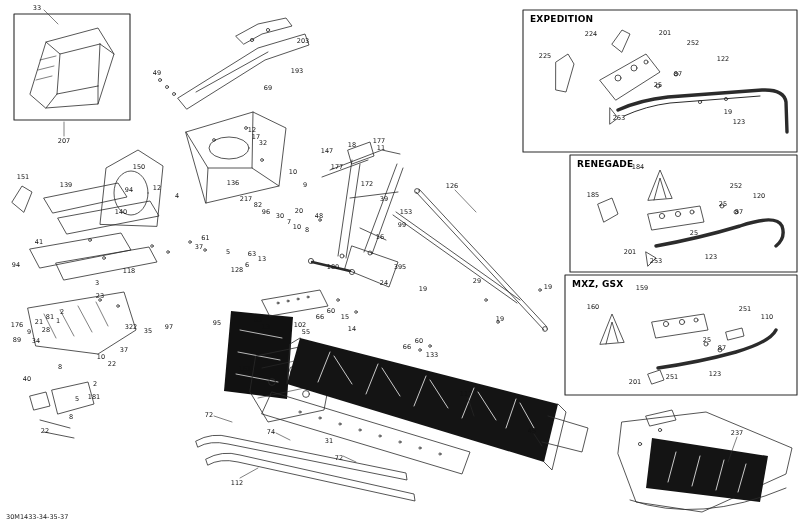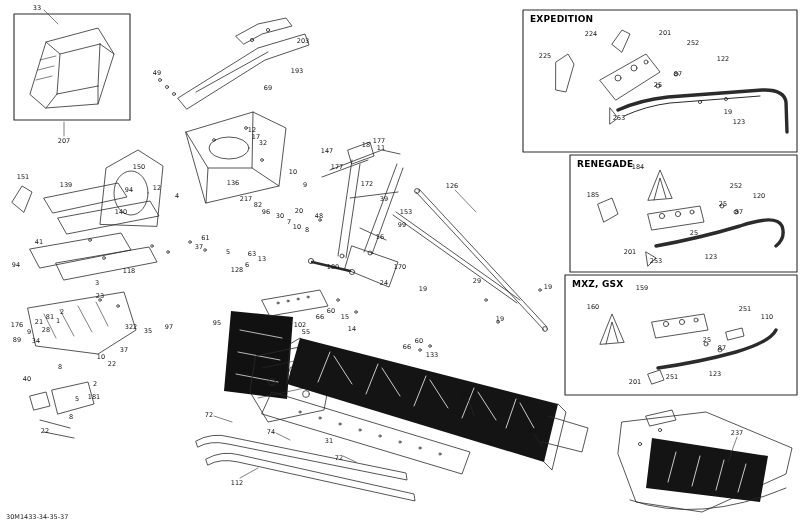--- a/index.html
+++ b/index.html
@@ -249,21 +249,21 @@
     <span class="callout" style="left: 64px; top: 141px;">207</span>
     <span class="callout" style="left: 303px; top: 41px;">203</span>
     <span class="callout" style="left: 297px; top: 71px;">193</span>
     <span class="callout" style="left: 157px; top: 73px;">49</span>
     <span class="callout" style="left: 268px; top: 88px;">69</span>
     <span class="callout" style="left: 256px; top: 117px; margin-top: 20px;">17</span>
     <span class="callout" style="left: 252px; top: 130px;">12</span>
     <span class="callout" style="left: 263px; top: 143px;">32</span>
     <span class="callout" style="left: 139px; top: 167px;">150</span>
     <span class="callout" style="left: 327px; top: 151px;">147</span>
-    <span class="callout" style="left: 366px; top: 145px;">18</span>
+    <span class="callout" style="left: 352px; top: 145px;">18</span>
     <span class="callout" style="left: 379px; top: 141px;">177</span>
     <span class="callout" style="left: 381px; top: 148px;">11</span>
     <span class="callout" style="left: 337px; top: 167px;">177</span>
     <span class="callout" style="left: 293px; top: 172px;">10</span>
     <span class="callout" style="left: 305px; top: 185px;">9</span>
     <span class="callout" style="left: 367px; top: 184px;">172</span>
     <span class="callout" style="left: 233px; top: 183px;">136</span>
     <span class="callout" style="left: 157px; top: 188px;">12</span>
     <span class="callout" style="left: 129px; top: 190px;">94</span>
     <span class="callout" style="left: 66px; top: 185px;">139</span>
@@ -290,21 +290,21 @@
     <span class="callout" style="left: 16px; top: 265px;">94</span>
     <span class="callout" style="left: 129px; top: 271px;">118</span>
     <span class="callout" style="left: 97px; top: 283px;">3</span>
     <span class="callout" style="left: 100px; top: 296px;">23</span>
     <span class="callout" style="left: 228px; top: 252px;">5</span>
     <span class="callout" style="left: 252px; top: 254px;">63</span>
     <span class="callout" style="left: 262px; top: 259px;">13</span>
     <span class="callout" style="left: 247px; top: 265px;">6</span>
     <span class="callout" style="left: 237px; top: 270px;">128</span>
     <span class="callout" style="left: 333px; top: 267px;">180</span>
-    <span class="callout" style="left: 400px; top: 267px;">170</span>
+    <span class="callout" style="left: 400px; top: 267px;">395</span>
     <span class="callout" style="left: 384px; top: 283px;">24</span>
     <span class="callout" style="left: 423px; top: 289px;">19</span>
     <span class="callout" style="left: 477px; top: 281px;">29</span>
     <span class="callout" style="left: 548px; top: 287px;">19</span>
     <span class="callout" style="left: 500px; top: 319px;">19</span>
     <span class="callout" style="left: 17px; top: 325px;">176</span>
     <span class="callout" style="left: 17px; top: 340px;">89</span>
     <span class="callout" style="left: 39px; top: 322px;">21</span>
     <span class="callout" style="left: 50px; top: 317px;">81</span>
     <span class="callout" style="left: 58px; top: 321px;">1</span>

